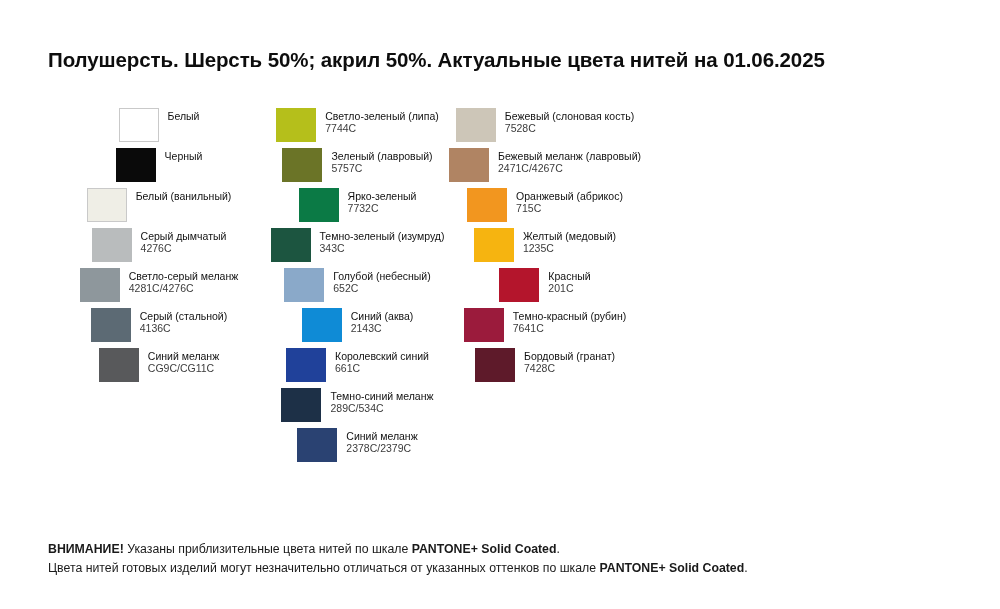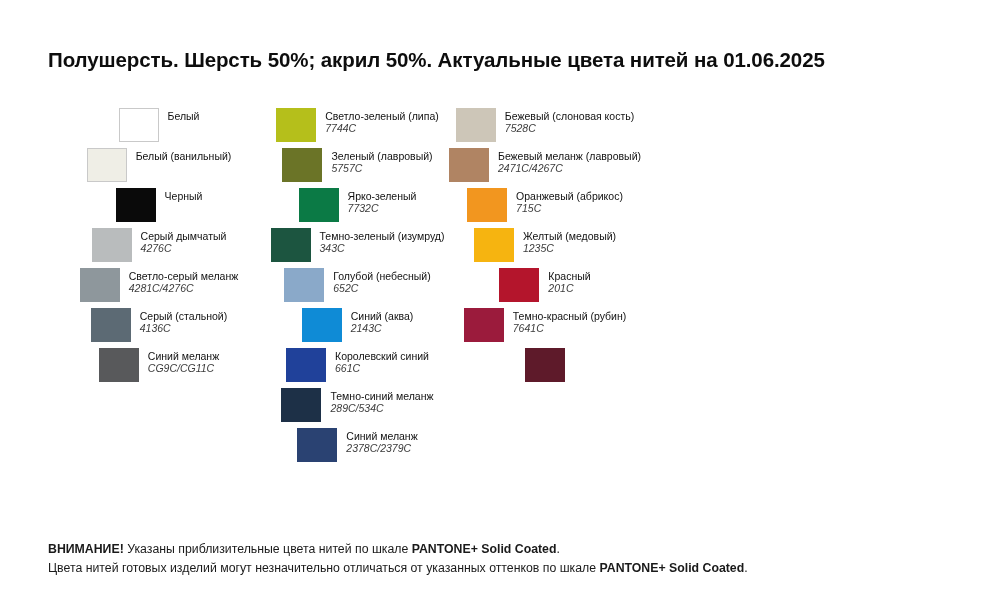--- a/index.html
+++ b/index.html
@@ -72,21 +72,20 @@
   }
   .lbl-name {
     font-size: 10.5px;
     color: #111111;
     white-space: nowrap;
   }
   .lbl-code {
     font-size: 10.5px;
     color: #3b3b3b;
     white-space: nowrap;
-    font-style: italic;
   }
   .footer {
     position: absolute;
     left: 48px;
     top: 540px;
     width: 920px;
   }
   .footer-line {
     font-size: 12.3px;
     color: #1a1a1a;
@@ -106,34 +105,34 @@
 
     <div class="col col1">
       <div class="swatch-row">
         <div class="chip bordered" style="background:#ffffff"></div>
         <div class="labels">
           <div class="lbl-name">Белый</div>
           <div class="lbl-code"></div>
         </div>
       </div>
       <div class="swatch-row">
+        <div class="chip" style="background:#0a0a0a"></div>
+        <div class="labels">
+          <div class="lbl-name">Черный</div>
+          <div class="lbl-code"></div>
+        </div>
+      </div>
+      <div class="swatch-row">
         <div class="chip bordered" style="background:#efeee6"></div>
         <div class="labels">
           <div class="lbl-name">Белый (ванильный)</div>
           <div class="lbl-code"></div>
         </div>
       </div>
       <div class="swatch-row">
-        <div class="chip" style="background:#0a0a0a"></div>
-        <div class="labels">
-          <div class="lbl-name">Черный</div>
-          <div class="lbl-code"></div>
-        </div>
-      </div>
-      <div class="swatch-row">
         <div class="chip" style="background:#b9bcbd"></div>
         <div class="labels">
           <div class="lbl-name">Серый дымчатый</div>
           <div class="lbl-code">4276C</div>
         </div>
       </div>
       <div class="swatch-row">
         <div class="chip" style="background:#8e979c"></div>
         <div class="labels">
           <div class="lbl-name">Светло-серый меланж</div>
@@ -260,20 +259,24 @@
       </div>
       <div class="swatch-row">
         <div class="chip" style="background:#9b1b3c"></div>
         <div class="labels">
           <div class="lbl-name">Темно-красный (рубин)</div>
           <div class="lbl-code">7641C</div>
         </div>
       </div>
       <div class="swatch-row">
         <div class="chip" style="background:#5e1a2a"></div>
+        <div class="labels">
+          <div class="lbl-name">Бордовый (гранат)</div>
+          <div class="lbl-code">7428C</div>
+        </div>
       </div>
     </div>
 
   </div>
 
   <div class="footer">
     <div class="footer-line"><span class="bold">ВНИМАНИЕ!</span><span> Указаны приблизительные цвета нитей по шкале </span><span class="bold">PANTONE+ Solid Coated</span><span>.</span></div>
     <div class="footer-line"><span>Цвета нитей готовых изделий могут незначительно отличаться от указанных оттенков по шкале </span><span class="bold">PANTONE+ Solid Coated</span><span>.</span></div>
   </div>
 

